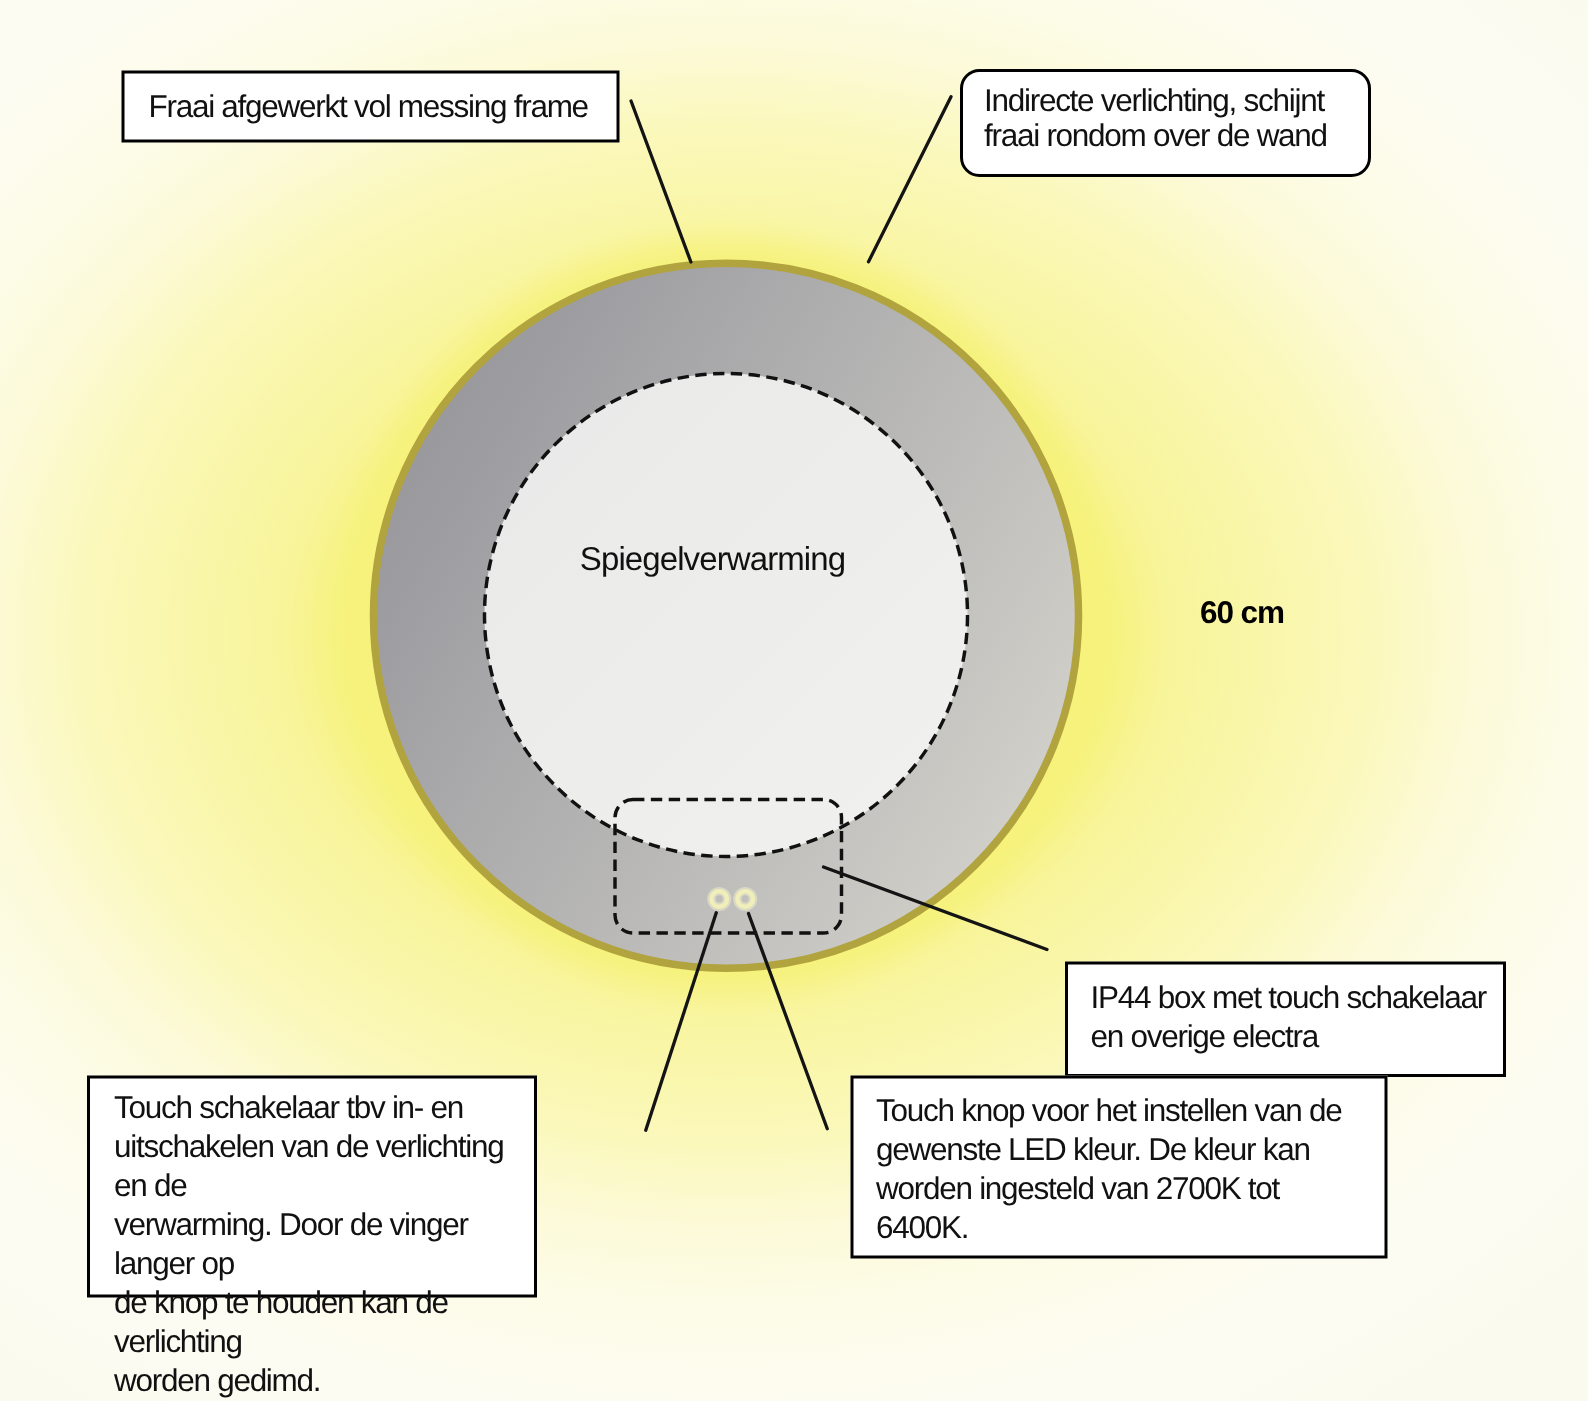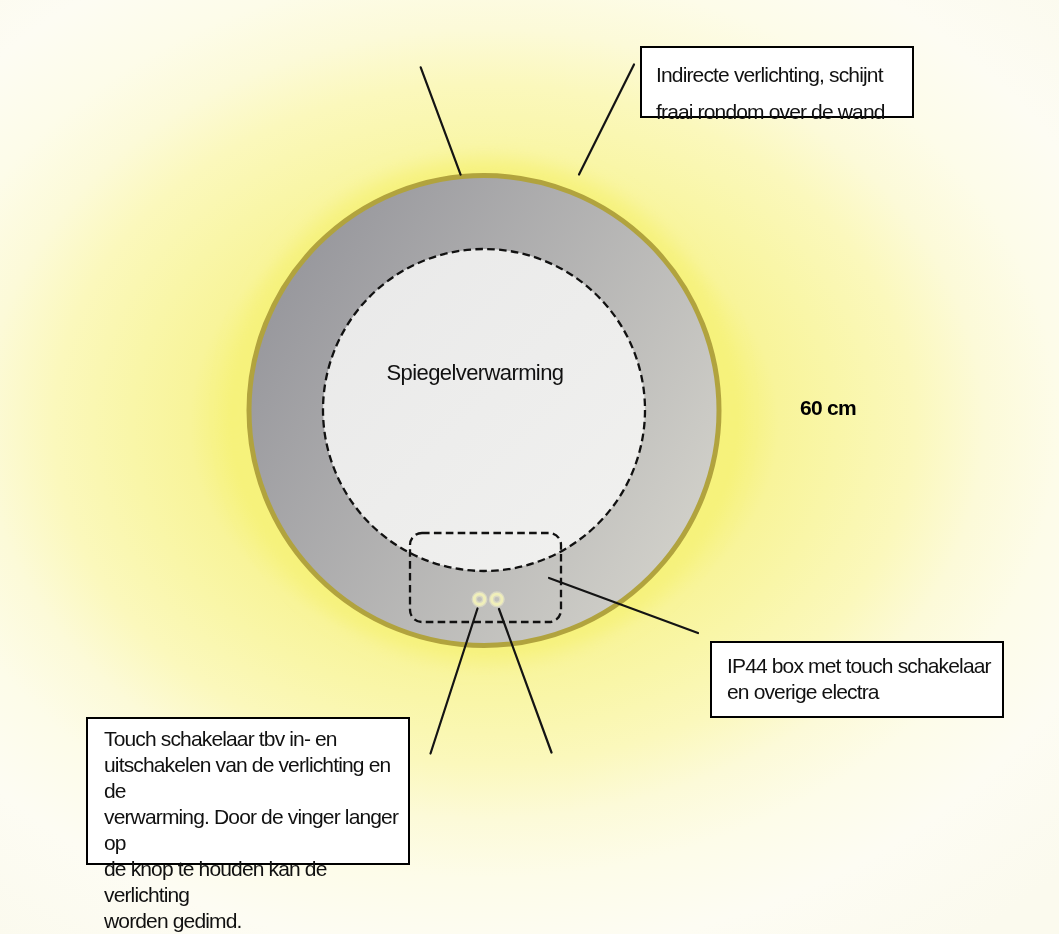--- a/index.html
+++ b/index.html
@@ -53,27 +53,33 @@
     <line x1="549" y1="578" x2="698" y2="633"></line>
     <line x1="477.5" y1="608.5" x2="430.5" y2="753.5"></line>
     <line x1="499" y1="609" x2="551.5" y2="752.5"></line>
   </g>
 
   <text x="475" y="380" font-size="22" letter-spacing="-0.6" fill="#111" text-anchor="middle" font-family="Liberation Sans">Spiegelverwarming</text>
 
   <text x="828" y="415" font-size="21" letter-spacing="-0.7" font-weight="bold" fill="#000" text-anchor="middle" font-family="Liberation Sans">60 cm</text>
 </svg>
 
+<div class="tb" style="left:81px;top:47px;width:332px;height:48px;">
+  <div class="inner" style="left:16px;top:11px;">Fraai afgewerkt vol messing frame</div>
+</div>
 
-<div class="tb" style="left:640px;top:46px;width:274px;height:72px;line-height:37px;">
+<div class="tb" style="left:640px;top:46px;width:274px;height:72px;line-height:23px;border-radius:13px;">
   <div class="inner" style="left:14px;top:8px;">Indirecte verlichting, schijnt<br>fraai rondom over de wand</div>
 </div>
 
 <div class="tb" style="left:710px;top:609px;width:294px;height:77px;line-height:26px;margin-top:32px;">
   <div class="inner" style="left:15px;top:10px;">IP44 box met touch schakelaar<br>en overige electra</div>
 </div>
 
-<div class="tb" style="left:58px;top:717px;width:324px;height:148px;line-height:26px;margin-left:28px;">
+<div class="tb" style="left:58px;top:717px;width:300px;height:148px;line-height:26px;">
   <div class="inner" style="left:16px;top:7px;">Touch schakelaar tbv in- en<br>uitschakelen van de verlichting en de<br>verwarming. Door de vinger langer op<br>de knop te houden kan de verlichting<br>worden gedimd.</div>
 </div>
 
+<div class="tb" style="left:567px;top:717px;width:358px;height:122px;line-height:26px;">
+  <div class="inner" style="left:15px;top:9px;">Touch knop voor het instellen van de<br>gewenste LED kleur. De kleur kan<br>worden ingesteld van 2700K tot<br>6400K.</div>
+</div>
 
 </div>
 
 </body></html>

